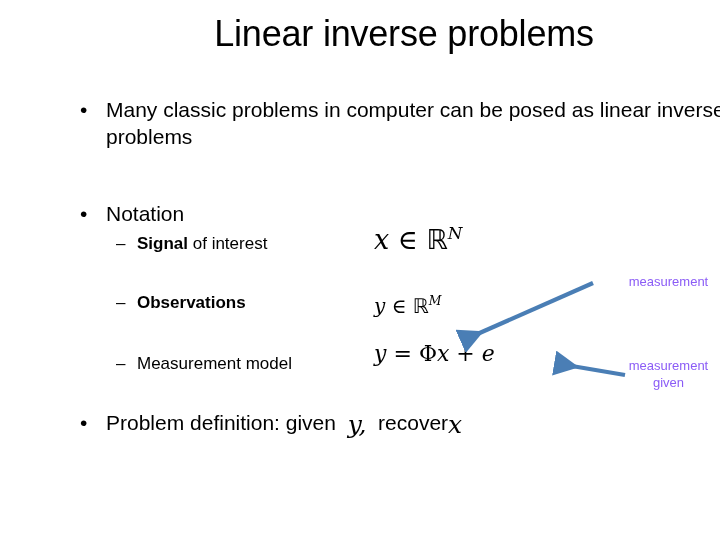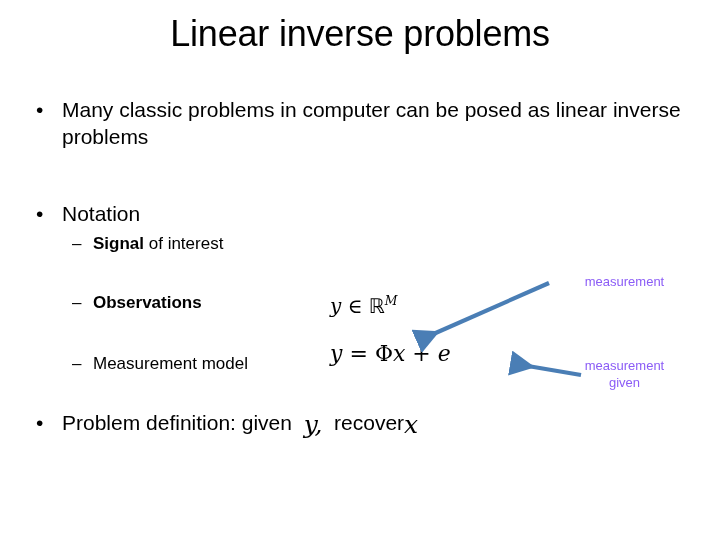--- a/index.html
+++ b/index.html
@@ -15,20 +15,21 @@
     font-family: "Liberation Sans", sans-serif;
     color: #000000;
     -webkit-font-smoothing: none;
   }
 
   .slide {
     position: absolute;
     inset: 0;
     width: 616px;
     height: 540px;
+    margin-left: 44px;
   }
 
   
   .slide-title {
     position: absolute;
     top: 12px;
     left: 0;
     width: 720px;
     text-align: center;
     font-size: 36px;
@@ -201,20 +202,23 @@
     </div>
 
     <div class="bullet-l1" id="row-problem">
       <span class="marker">•</span><span>Problem definition: given</span>&nbsp;
       <span class="inline-math">y,</span>&nbsp;
       <span>recover</span><span class="inline-math">x</span>
     </div>
 
   </div>
 
+  <div class="math" id="eq-signal">
+    <span>x</span><span class="op">&nbsp;</span><span class="op">∈</span><span class="op">&nbsp;</span><span class="bb">ℝ</span><sup>N</sup>
+  </div>
 
   <div class="math" id="eq-observ">
     <span>y</span><span class="op">&nbsp;</span><span class="op">∈</span><span class="op">&nbsp;</span><span class="bb">ℝ</span><sup>M</sup>
   </div>
 
   <div class="math" id="eq-model">
     <span>y</span><span class="op">&nbsp;</span><span class="op">=</span><span class="op">&nbsp;</span><span class="up">Φ</span><span>x</span><span class="op">&nbsp;</span><span class="op">+</span><span class="op">&nbsp;</span><span>e</span>
   </div>
 
   <div class="callout" id="callout-matrix">

